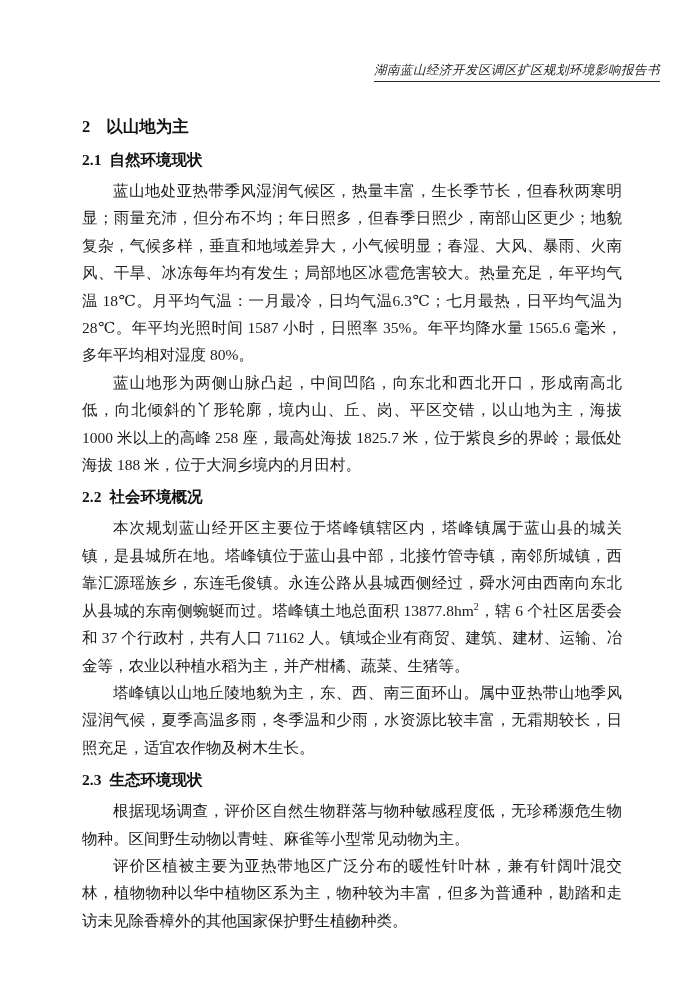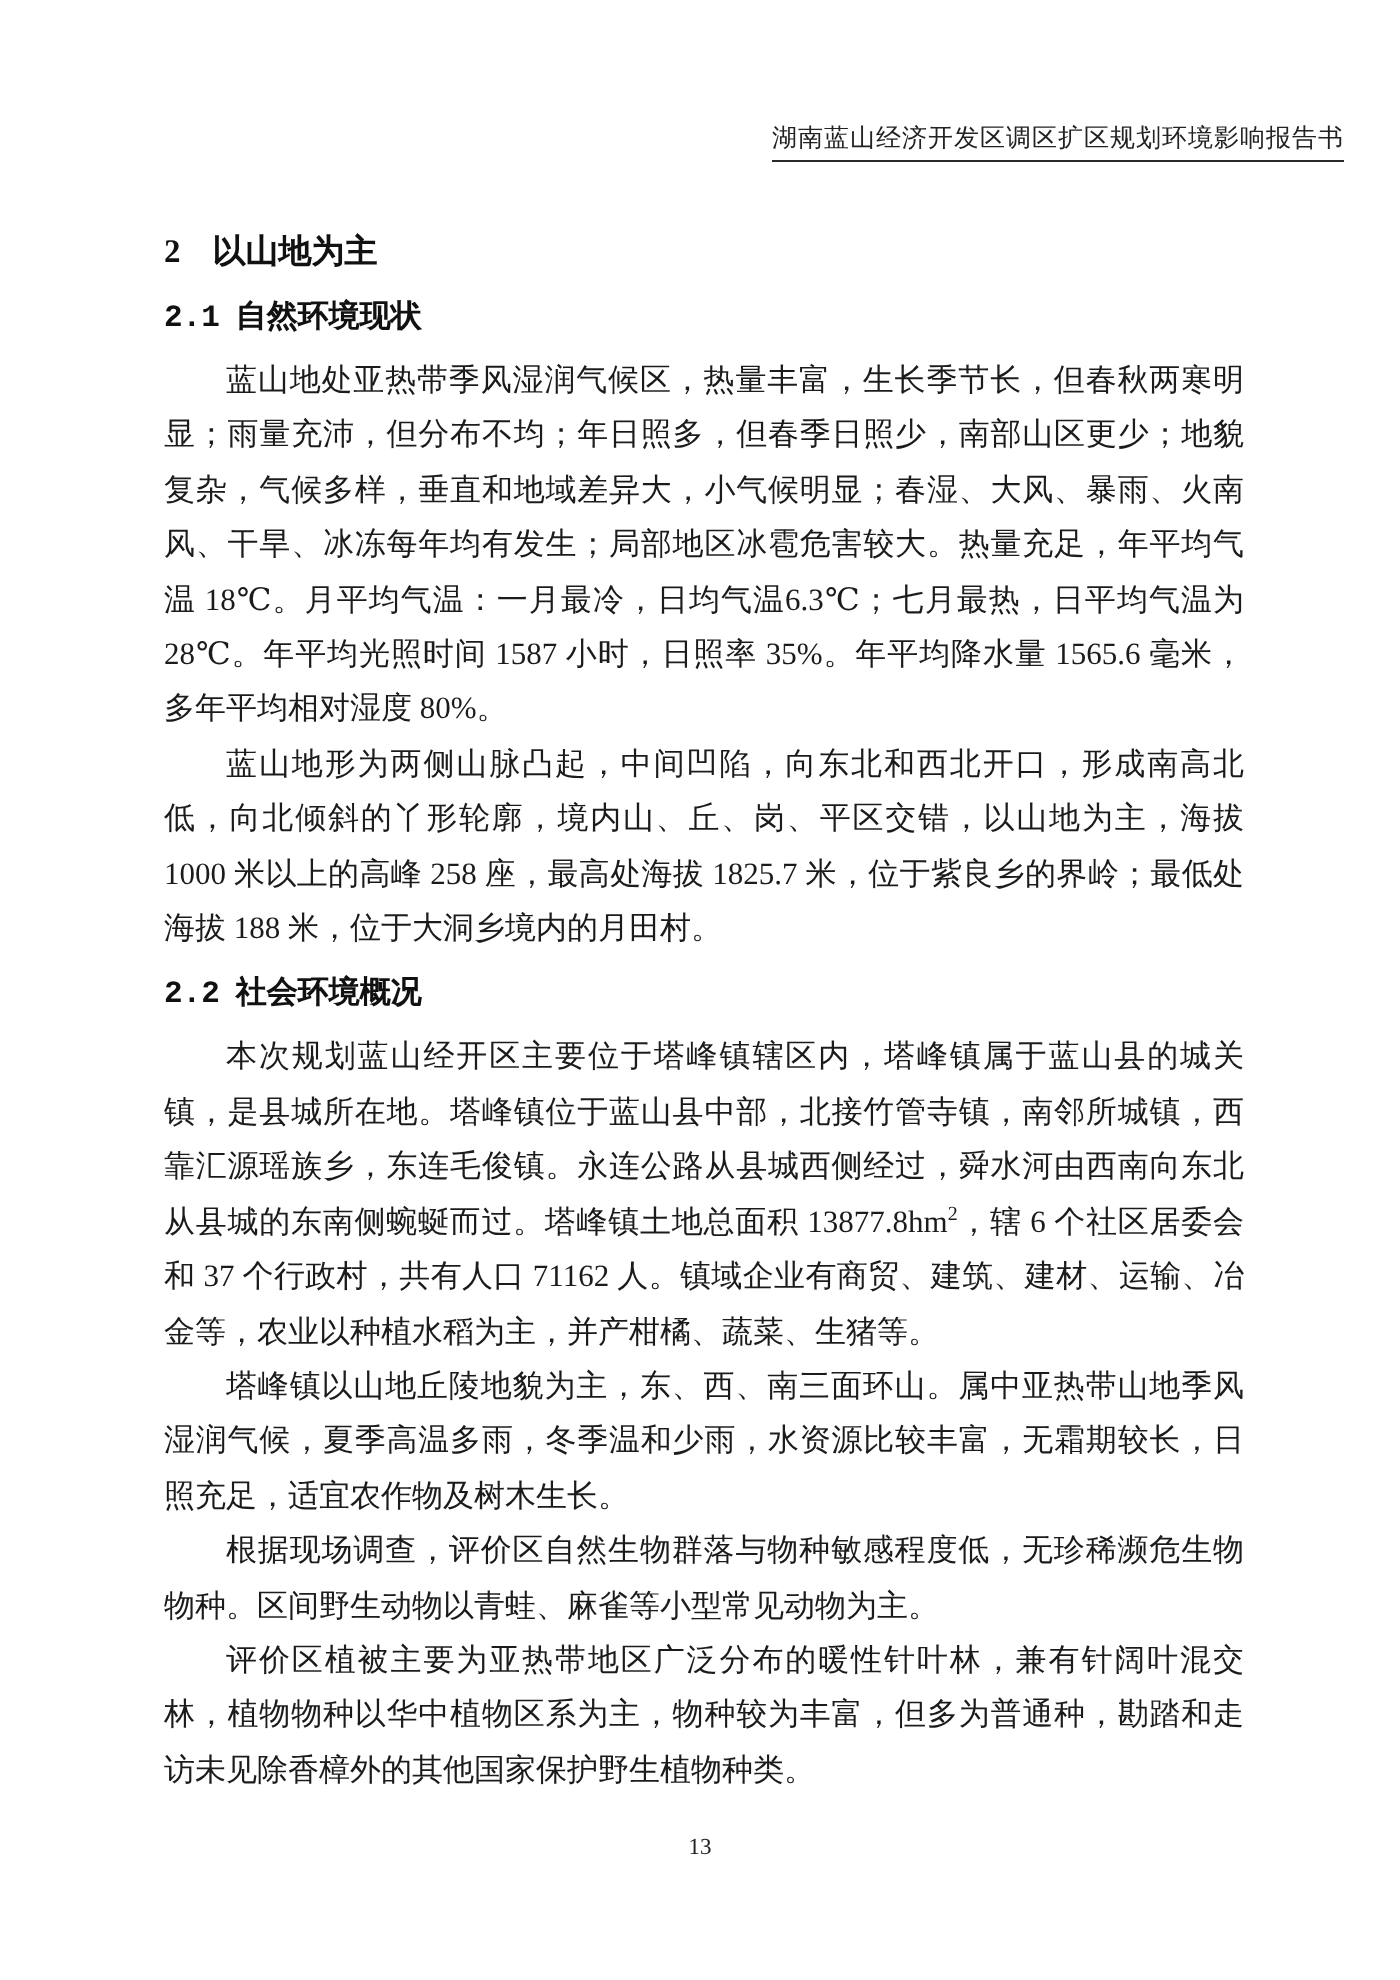--- a/index.html
+++ b/index.html
@@ -13,22 +13,23 @@
     height: 990px;
     background: #ffffff;
     margin: 0 auto;
     font-family: "Liberation Serif", "DejaVu Serif", serif;
     color: #1b1b1b;
     overflow: hidden;
     box-sizing: border-box;
   }
   
   .header {
-    padding: 60px 28px 0 0;
+    padding: 60px 40px 0 0;
     text-align: right;
+    font-style: italic;
   }
   .header-text {
     display: inline-block;
     font-size: 12.5px;
     letter-spacing: 0.5px;
     color: #222;
     padding-bottom: 3px;
     border-bottom: 1.5px solid #2a2a2a;
     line-height: 15px;
   }
@@ -50,21 +51,21 @@
   }
   h1.sec-main .sec-num { margin-right: 16px; }
   h2.sec-sub {
     font-size: 15.5px;
     font-weight: bold;
     line-height: 21px;
     margin: 8px 0 7px 0;
     color: #111;
     text-align: left;
   }
-  h2.sec-sub .sec-num { margin-right: 8px; font-family: Liberation Mono, monospace; }
+  h2.sec-sub .sec-num { margin-right: 8px; }
   p.para {
     margin: 0;
     text-indent: 2em;
   }
   p.para sup {
     font-size: 10px;
     line-height: 0;
   }
   
   .footer {
@@ -101,20 +102,23 @@
     <p class="para">蓝山地形为两侧山脉凸起，中间凹陷，向东北和西北开口，形成南高北低，向北倾斜的丫形轮廓，境内山、丘、岗、平区交错，以山地为主，海拔 1000 米以上的高峰 258 座，最高处海拔 1825.7 米，位于紫良乡的界岭；最低处海拔 188 米，位于大洞乡境内的月田村。</p>
 
     <h2 class="sec-sub">
       <span class="sec-num">2.2</span><span>社会环境概况</span>
     </h2>
 
     <p class="para"><span>本次规划蓝山经开区主要位于塔峰镇辖区内，塔峰镇属于蓝山县的城关镇，是县城所在地。塔峰镇位于蓝山县中部，北接竹管寺镇，南邻所城镇，西靠汇源瑶族乡，东连毛俊镇。永连公路从县城西侧经过，舜水河由西南向东北从县城的东南侧蜿蜒而过。塔峰镇土地总面积 13877.8hm</span><sup>2</sup><span>，辖 6 个社区居委会和 37 个行政村，共有人口 71162 人。镇域企业有商贸、建筑、建材、运输、冶金等，农业以种植水稻为主，并产柑橘、蔬菜、生猪等。</span></p>
 
     <p class="para">塔峰镇以山地丘陵地貌为主，东、西、南三面环山。属中亚热带山地季风湿润气候，夏季高温多雨，冬季温和少雨，水资源比较丰富，无霜期较长，日照充足，适宜农作物及树木生长。</p>
 
+    <h2 class="sec-sub">
+      <span class="sec-num">2.3</span><span>生态环境现状</span>
+    </h2>
 
     <p class="para">根据现场调查，评价区自然生物群落与物种敏感程度低，无珍稀濒危生物物种。区间野生动物以青蛙、麻雀等小型常见动物为主。</p>
 
     <p class="para">评价区植被主要为亚热带地区广泛分布的暖性针叶林，兼有针阔叶混交林，植物物种以华中植物区系为主，物种较为丰富，但多为普通种，勘踏和走访未见除香樟外的其他国家保护野生植物种类。</p>
 
   </div>
 
   <div class="footer">
     <span>13</span>
   </div>

